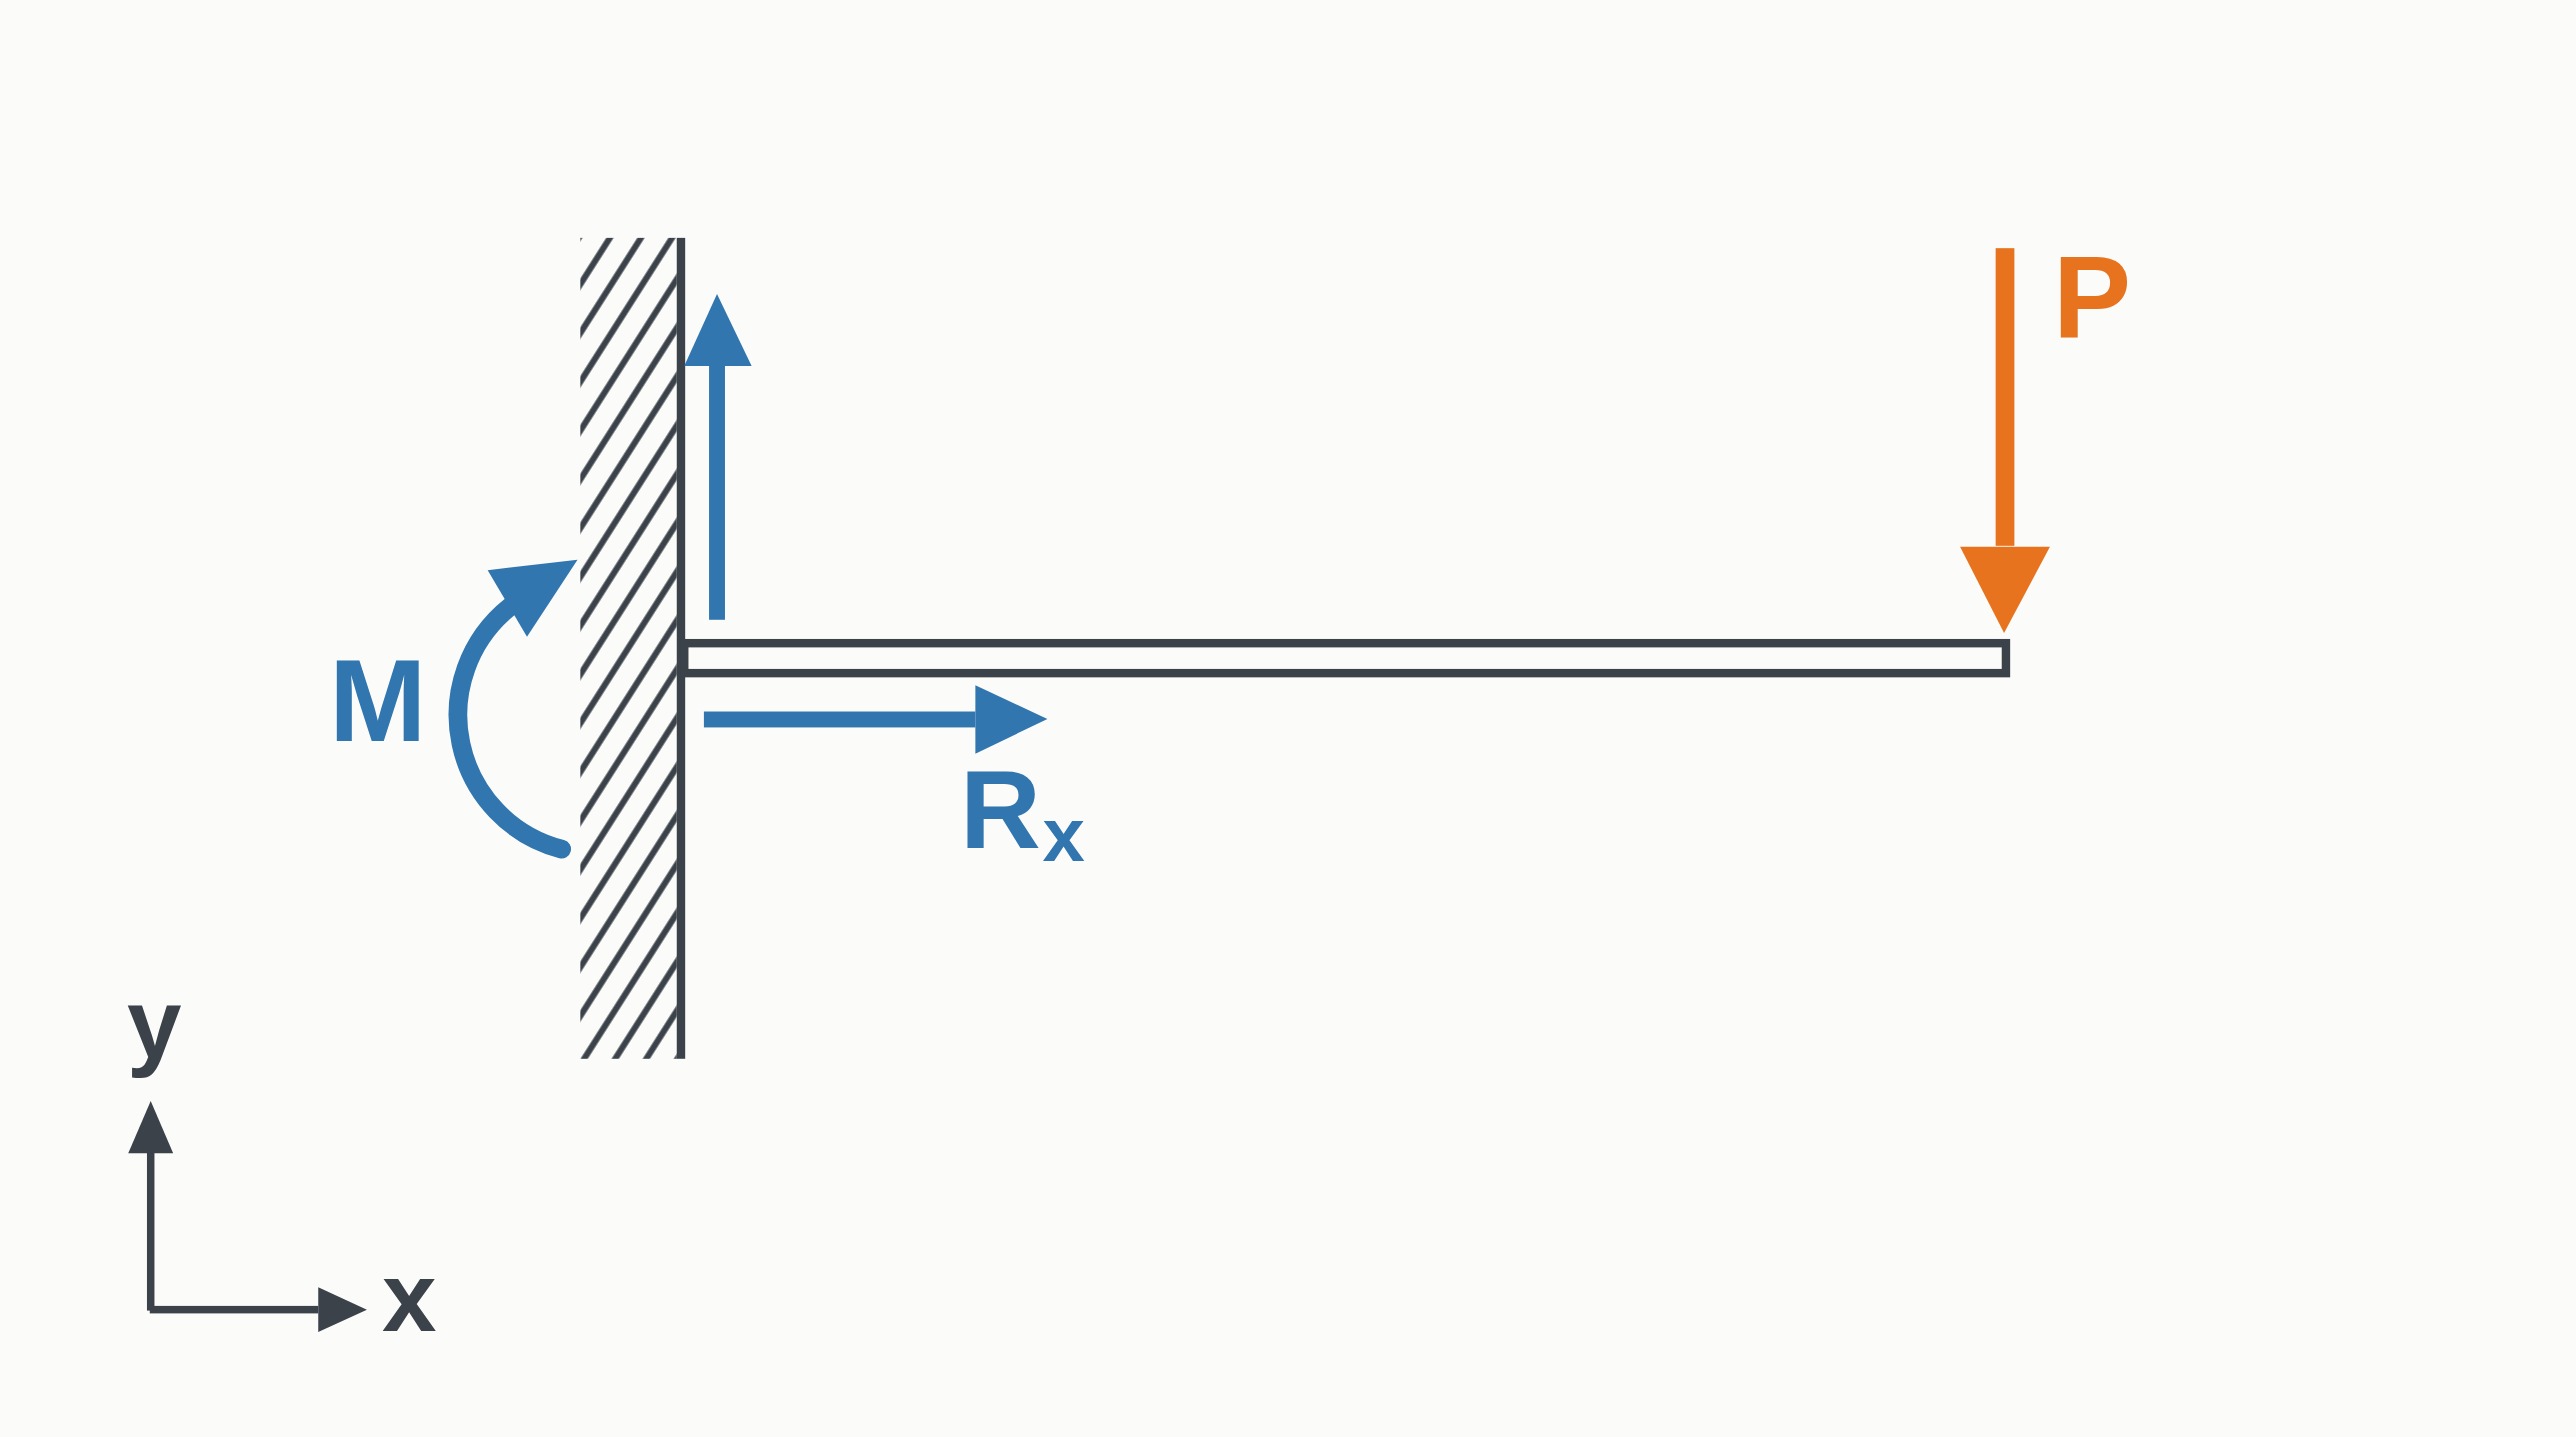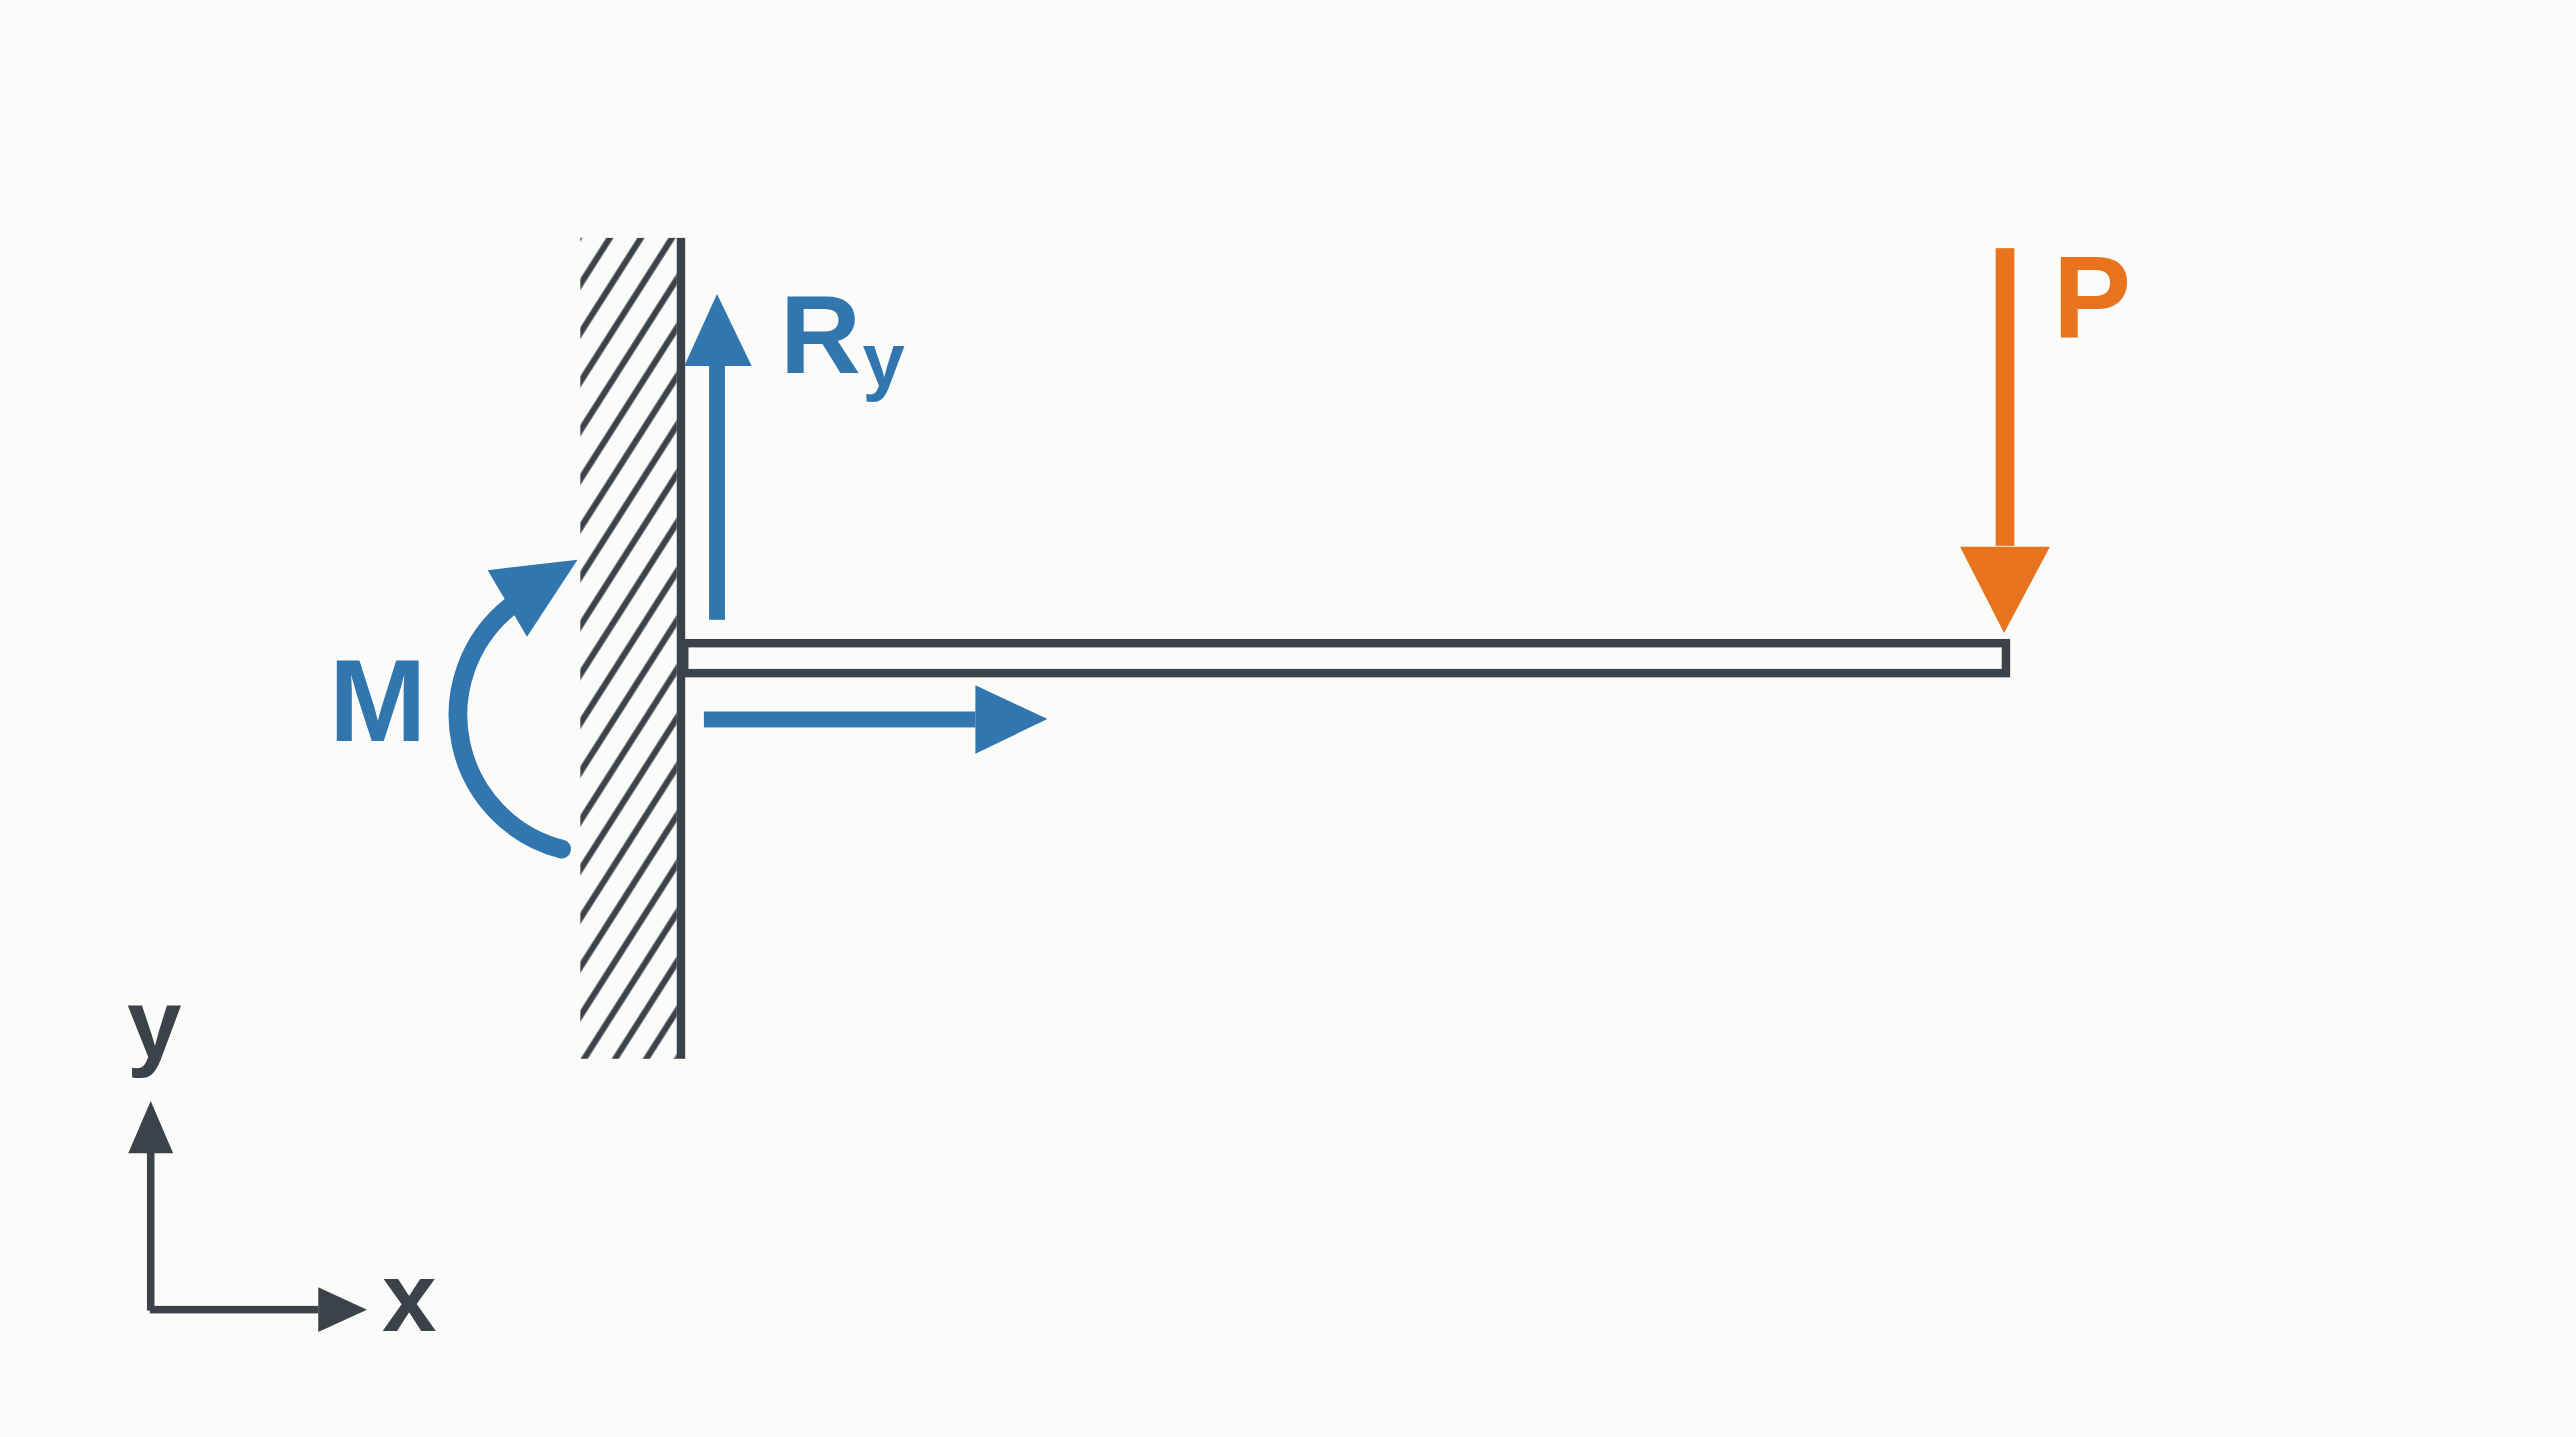--- a/index.html
+++ b/index.html
@@ -100,22 +100,22 @@
     <g>
       <rect class="fill-structure" x="157" y="1210" width="8" height="190"></rect>
       <polygon class="fill-structure" points="161,1176 137,1232 185,1232"></polygon>
       <rect class="fill-structure" x="160" y="1395" width="180" height="8"></rect>
       <polygon class="fill-structure" points="392,1399 340,1375 340,1423"></polygon>
     </g>
   </svg>
 
   <div id="moment-label" class="lbl lbl-moment">M</div>
 
-  <div id="ry-label" class="lbl lbl-reaction"><span>R</span><span class="sub">y</span></div>
 
+  <div id="rx-label" class="lbl lbl-reaction"><span>R</span><span class="sub">x</span></div>
 
   <div id="load-label" class="lbl lbl-load">P</div>
 
   <div id="y-axis-label" class="lbl lbl-axis">y</div>
 
   <div id="x-axis-label" class="lbl lbl-axis">x</div>
 
 </div>
 
 

